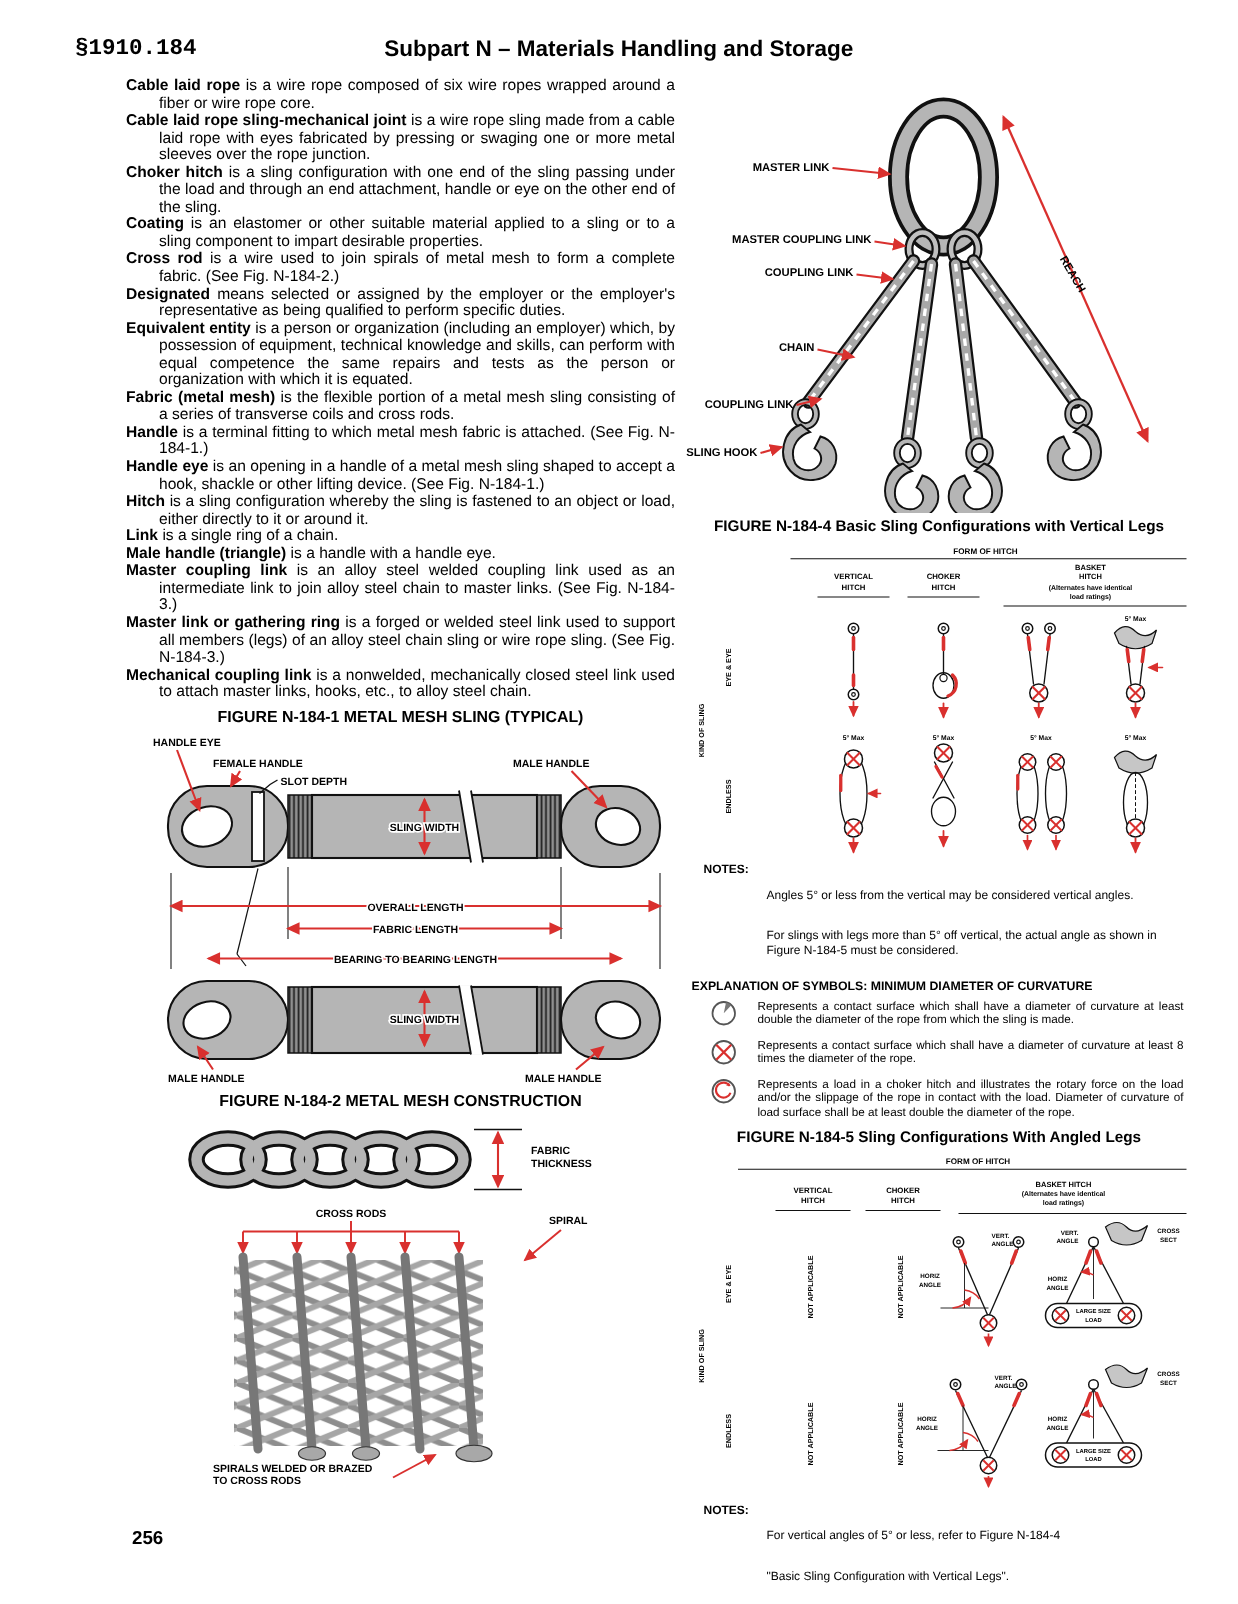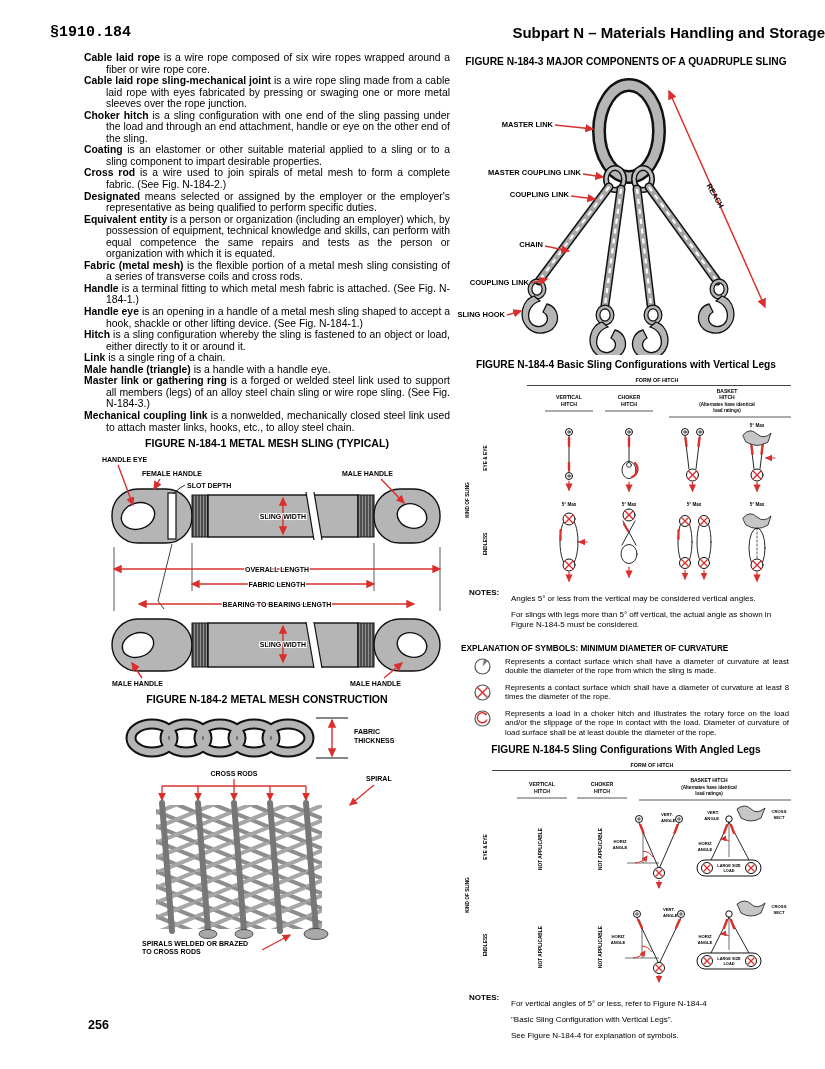--- a/index.html
+++ b/index.html
@@ -1,30 +1,30 @@
 <!DOCTYPE html>
 <html><head>
 <meta charset="utf-8">
 <style>
   html,body{margin:0;padding:0;background:#fff;}
   body{width:825px;height:1069px;position:relative;font-family:"Liberation Sans",sans-serif;color:#000;overflow:hidden;}
   .hdr{position:absolute;top:24px;left:0;width:825px;height:22px;}
   .hdr .sec{position:absolute;left:50px;top:0;font-size:15px;font-weight:bold;font-family:Liberation Mono, monospace;}
-  .hdr .ttl{position:absolute;left:0;width:100%;text-align:right;top:0;font-size:15px;font-weight:bold;}
+  .hdr .ttl{position:absolute;left:0;width:100%;text-align:center;top:0;font-size:15px;font-weight:bold;}
   .colL{position:absolute;left:84px;top:52px;width:366px;}
   .colR{position:absolute;left:457px;top:56px;width:338px;}
   .defs p{margin:0;padding-left:22px;text-indent:-22px;font-size:10.4px;line-height:11.55px;text-align:justify;}
   .figtitle{font-weight:bold;text-align:center;font-size:10.6px;margin:4px 0 2px 0;}
   .figtitle.sm{font-size:10.2px;}
   svg{display:block;}
   svg text{font-family:"Liberation Sans",sans-serif;font-weight:bold;fill:#000;}
   .halo{stroke:#fff;stroke-width:2.2px;paint-order:stroke;}
   .notes{font-size:8px;line-height:10px;margin-top:4px;display:grid;grid-template-columns:38px 1fr;column-gap:4px;padding-left:12px;}
   .notes .lbl{font-weight:bold;}
-  .notes p{margin:6px 0 6px 0;}
+  .notes p{margin:17px 0 6px 0;}
   .symhead{font-size:8.2px;font-weight:bold;margin:8px 0 4px 4px;}
   .symrow{display:grid;grid-template-columns:26px 1fr;column-gap:6px;align-items:flex-start;margin:0 0 7px 16px;}
   .symrow .txt{font-size:7.8px;line-height:9.4px;text-align:justify;padding-right:6px;}
   .pageno{position:absolute;left:88px;top:1018px;font-size:12.5px;font-weight:bold;}
 </style>
 </head>
 <body>
 
 <div class="hdr">
   <div class="sec">§1910.184</div>
@@ -39,20 +39,21 @@
     <p><b>Coating</b><span> is an elastomer or other suitable material applied to a sling or to a sling component to impart desirable properties.</span></p>
     <p><b>Cross rod</b><span> is a wire used to join spirals of metal mesh to form a complete fabric. (See Fig. N-184-2.)</span></p>
     <p><b>Designated</b><span> means selected or assigned by the employer or the employer's representative as being qualified to perform specific duties.</span></p>
     <p><b>Equivalent entity</b><span> is a person or organization (including an employer) which, by possession of equipment, technical knowledge and skills, can perform with equal competence the same repairs and tests as the person or organization with which it is equated.</span></p>
     <p><b>Fabric (metal mesh)</b><span> is the flexible portion of a metal mesh sling consisting of a series of transverse coils and cross rods.</span></p>
     <p><b>Handle</b><span> is a terminal fitting to which metal mesh fabric is attached. (See Fig. N-184-1.)</span></p>
     <p><b>Handle eye</b><span> is an opening in a handle of a metal mesh sling shaped to accept a hook, shackle or other lifting device. (See Fig. N-184-1.)</span></p>
     <p><b>Hitch</b><span> is a sling configuration whereby the sling is fastened to an object or load, either directly to it or around it.</span></p>
     <p><b>Link</b><span> is a single ring of a chain.</span></p>
     <p><b>Male handle (triangle)</b><span> is a handle with a handle eye.</span></p>
+    <p><b>Master coupling link</b><span> is an alloy steel welded coupling link used as an intermediate link to join alloy steel chain to master links. (See Fig. N-184-3.)</span></p>
     <p><b>Master link or gathering ring</b><span> is a forged or welded steel link used to support all members (legs) of an alloy steel chain sling or wire rope sling. (See Fig. N-184-3.)</span></p>
     <p><b>Mechanical coupling link</b><span> is a nonwelded, mechanically closed steel link used to attach master links, hooks, etc., to alloy steel chain.</span></p>
   </div>
 
   <div class="figtitle">FIGURE N-184-1 METAL MESH SLING (TYPICAL)</div>
   <svg width="366" height="238" viewBox="0 0 366 238">
     <defs>
       <marker id="ra1" markerWidth="7" markerHeight="7" refX="5.5" refY="3" orient="auto">
           <path d="M0,0L6.5,3L0,6z" fill="#d9302e"></path>
         </marker>
@@ -184,21 +185,20 @@
       <ellipse cx="232" cy="227" rx="12" ry="5.5" fill="#a8a8a8" stroke="#333" stroke-width="0.8"></ellipse>
       <text x="58" y="239" font-size="7">SPIRALS WELDED OR BRAZED</text>
       <text x="58" y="247" font-size="7">TO CROSS RODS</text>
       <line x1="178" y1="243" x2="206" y2="228" stroke="#d9302e" stroke-width="1.3" marker-end="url(#ra2)"></line>
     </g>
   </svg>
 </div>
 
 <div class="colR">
 
-  <div class="figtitle sm" style="margin-top:0">FIGURE N-184-3 MAJOR COMPONENTS OF A QUADRUPLE SLING</div>
   <svg width="338" height="286" viewBox="0 0 338 286">
     <defs>
       <marker id="ra3" markerWidth="7" markerHeight="7" refX="5.5" refY="3" orient="auto">
           <path d="M0,0L6.5,3L0,6z" fill="#d9302e"></path>
         </marker>
       <marker id="ra3s" markerWidth="7" markerHeight="7" refX="1" refY="3" orient="auto">
           <path d="M6.5,0L0,3L6.5,6z" fill="#d9302e"></path>
         </marker>
       <g id="hookShape">
         <ellipse cx="0" cy="0" rx="7" ry="8" fill="none" stroke="#111" stroke-width="5"></ellipse>

